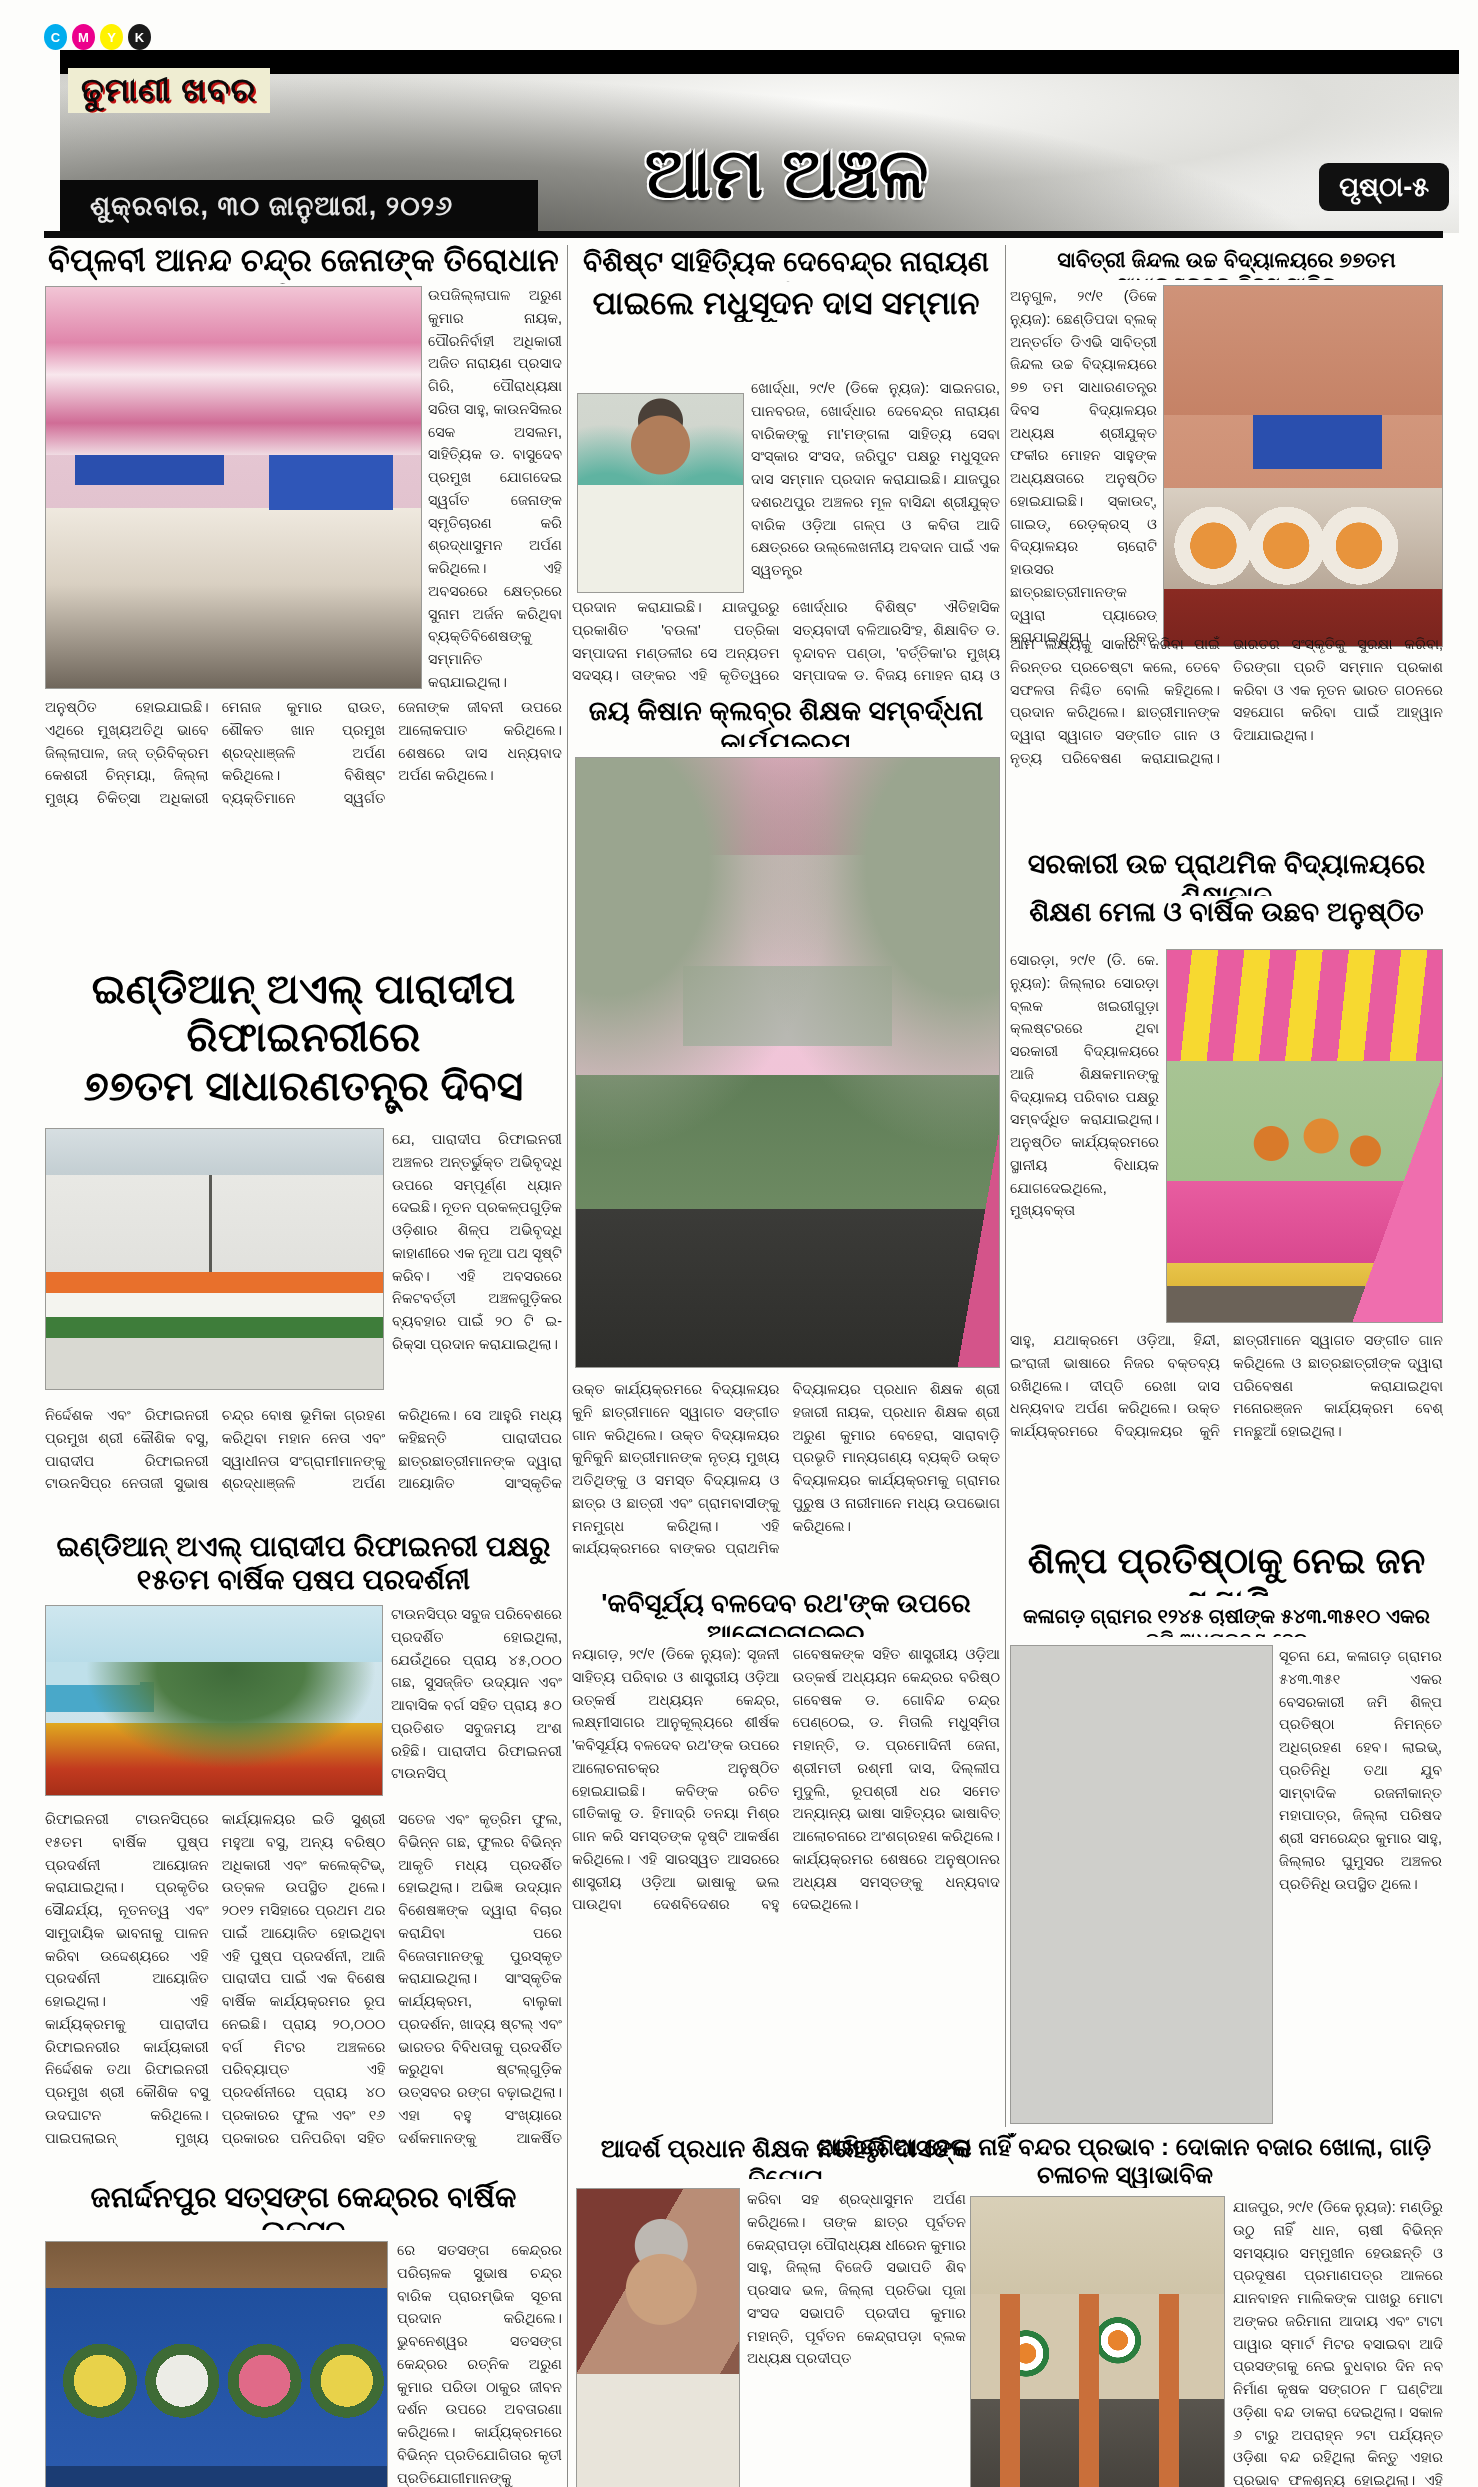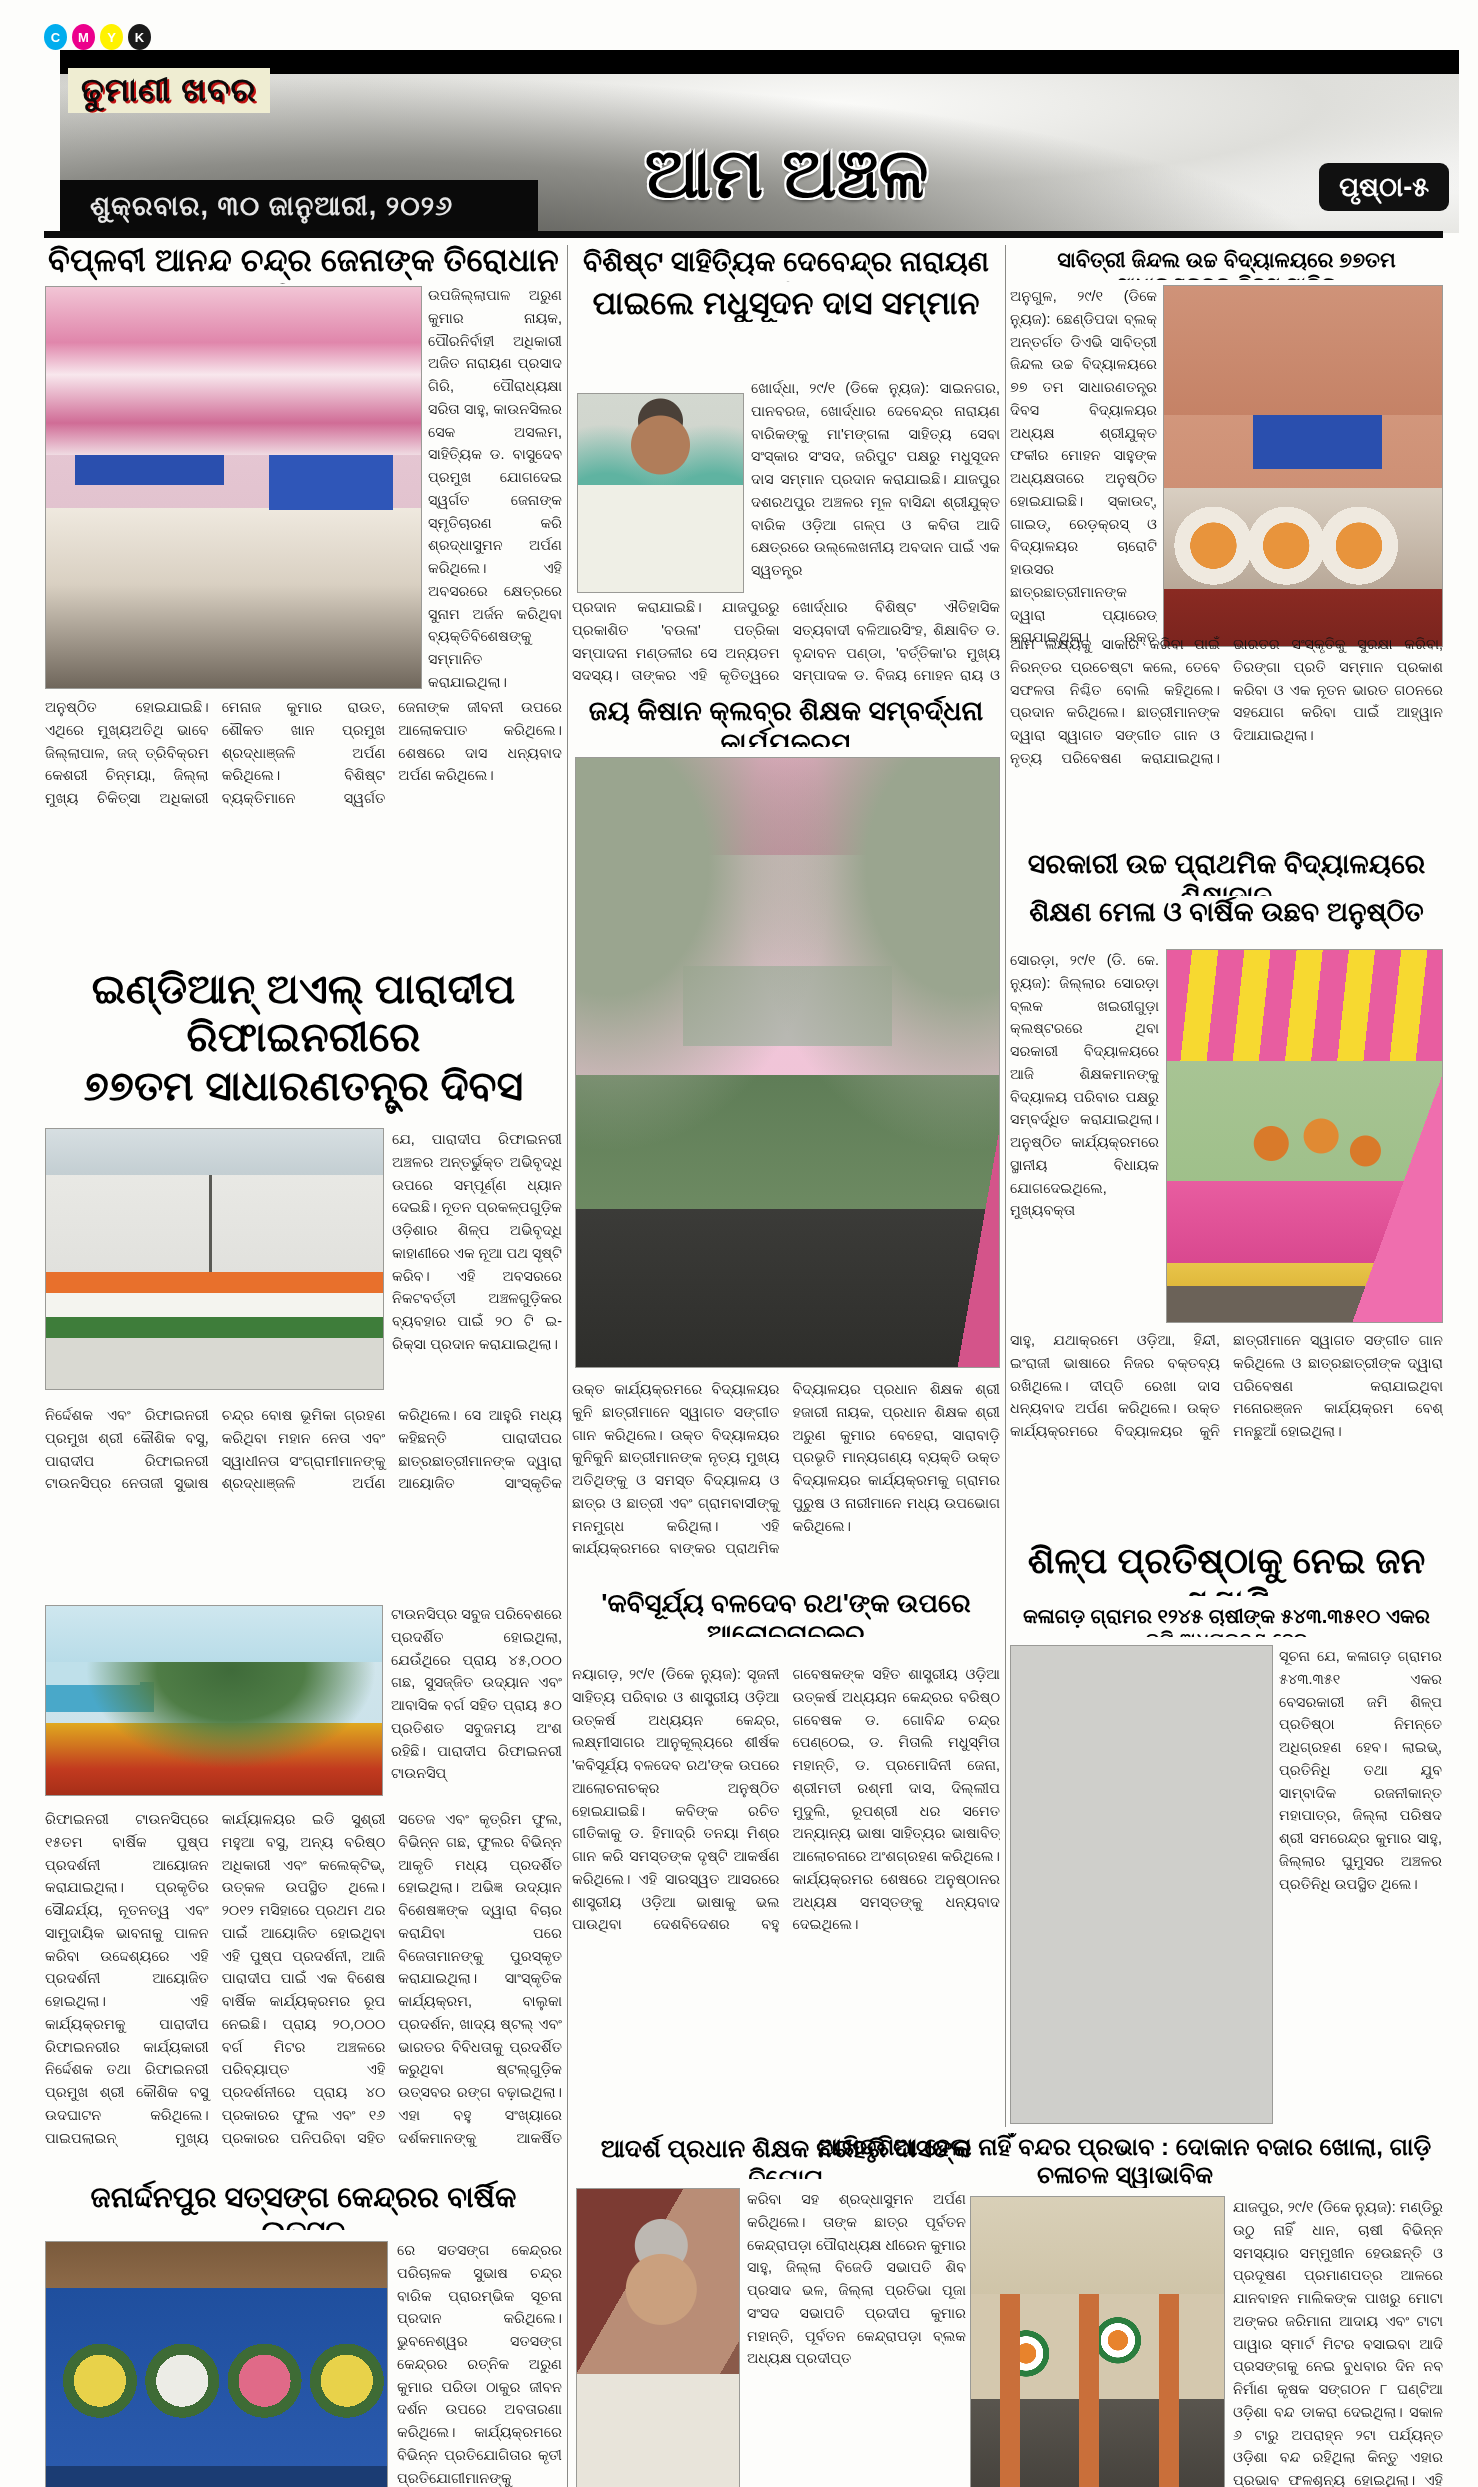--- a/index.html
+++ b/index.html
@@ -106,21 +106,21 @@
        radial-gradient(ellipse at 8% 18%,#9aa58f 0 18%,transparent 40%),
        radial-gradient(ellipse at 92% 18%,#9aa58f 0 18%,transparent 40%),
        linear-gradient(180deg,#f0a9c8 0%,#e77fae 16%,transparent 16%),
        linear-gradient(100deg,#d4548a 0 8%,transparent 8% 92%,#d4548a 92%),
        linear-gradient(#b8b8b2,#b8b8b2) 50% 209px/209px 80px no-repeat,
        linear-gradient(180deg,transparent 52%,#5f7d57 52%,#6d8a62 74%,transparent 74%),
        linear-gradient(180deg,transparent 74%,#3b3b38 74%,#2e2e2b 100%),
        linear-gradient(180deg,#f3cede,#eebcd2);}
   .a5-body{left:572px;top:1378px;width:428px;height:205px;}
   .a8-head{left:572px;top:1588px;width:428px;height:49px;font-size:26px;}
-  .a8-body{left:572px;top:1643px;width:428px;height:484px;margin-top:20px;}
+  .a8-body{left:572px;top:1643px;width:428px;height:484px;}
   .a11-head{left:572px;top:2134px;width:428px;height:45px;font-size:25px;}
   .a11-photo{left:576px;top:2188px;width:164px;height:338px;
      background:
        radial-gradient(circle at 52% 30%,#caa07e 0 35px,transparent 36px),
        radial-gradient(circle at 52% 17%,#bdb8b2 0 26px,transparent 27px),
        linear-gradient(180deg,transparent 55%,#e8e4da 55%),
        linear-gradient(120deg,#7c3b33 0 30%,#b98d76 30% 70%,#8a5a4a 70%),
        #a3766a;}
   .a11-side{left:747px;top:2188px;width:219px;height:338px;}
   .a3-head{left:1010px;top:248px;width:433px;height:32px;font-size:21px;}
@@ -199,20 +199,21 @@
   <div class="head a1-head">ବିପ୍ଳବୀ ଆନନ୍ଦ ଚନ୍ଦ୍ର ଜେନାଙ୍କ ତିରୋଧାନ ଦିବସ</div>
   <div class="ph a1-photo"></div>
   <div class="side a1-side">ଉପଜିଲ୍ଲାପାଳ ଅରୁଣ କୁମାର ନାୟକ, ପୌରନିର୍ବାହୀ ଅଧିକାରୀ ଅଜିତ ନାରାୟଣ ପ୍ରସାଦ ଗିରି, ପୌରାଧ୍ୟକ୍ଷା ସରିତା ସାହୁ, କାଉନସିଲର ସେକ ଅସଲମ, ସାହିତ୍ୟିକ ଡ. ବାସୁଦେବ ପ୍ରମୁଖ ଯୋଗଦେଇ ସ୍ୱର୍ଗତ ଜେନାଙ୍କ ସ୍ମୃତିଚାରଣ କରି ଶ୍ରଦ୍ଧାସୁମନ ଅର୍ପଣ କରିଥିଲେ। ଏହି ଅବସରରେ କ୍ଷେତ୍ରରେ ସୁନାମ ଅର୍ଜନ କରିଥିବା ବ୍ୟକ୍ତିବିଶେଷଙ୍କୁ ସମ୍ମାନିତ କରାଯାଇଥିଲା।</div>
   <div class="body cols3 a1-body">ଅନୁଷ୍ଠିତ ହୋଇଯାଇଛି। ଏଥିରେ ମୁଖ୍ୟଅତିଥି ଭାବେ ଜିଲ୍ଲାପାଳ, ଜଜ୍ ତ୍ରିବିକ୍ରମ କେଶରୀ ଚିନ୍ମୟା, ଜିଲ୍ଲା ମୁଖ୍ୟ ଚିକିତ୍ସା ଅଧିକାରୀ ମେନାଜ କୁମାର ରାଉତ, ଶୌକତ ଖାନ ପ୍ରମୁଖ ଶ୍ରଦ୍ଧାଞ୍ଜଳି ଅର୍ପଣ କରିଥିଲେ। ବିଶିଷ୍ଟ ବ୍ୟକ୍ତିମାନେ ସ୍ୱର୍ଗତ ଜେନାଙ୍କ ଜୀବନୀ ଉପରେ ଆଲୋକପାତ କରିଥିଲେ। ଶେଷରେ ଦାସ ଧନ୍ୟବାଦ ଅର୍ପଣ କରିଥିଲେ।</div>
 
   <div class="head a4-head"><span>ଇଣ୍ଡିଆନ୍ ଅଏଲ୍ ପାରାଦୀପ ରିଫାଇନରୀରେ</span><br><span>୭୭ତମ ସାଧାରଣତନ୍ତ୍ର ଦିବସ ପାଳନ</span></div>
   <div class="ph a4-photo"></div>
   <div class="side a4-side">ଯେ, ପାରାଦୀପ ରିଫାଇନରୀ ଅଞ୍ଚଳର ଅନ୍ତର୍ଭୁକ୍ତ ଅଭିବୃଦ୍ଧି ଉପରେ ସମ୍ପୂର୍ଣ୍ଣ ଧ୍ୟାନ ଦେଇଛି। ନୂତନ ପ୍ରକଳ୍ପଗୁଡ଼ିକ ଓଡ଼ିଶାର ଶିଳ୍ପ ଅଭିବୃଦ୍ଧି କାହାଣୀରେ ଏକ ନୂଆ ପଥ ସୃଷ୍ଟି କରିବ। ଏହି ଅବସରରେ ନିକଟବର୍ତ୍ତୀ ଅଞ୍ଚଳଗୁଡ଼ିକର ବ୍ୟବହାର ପାଇଁ ୨୦ ଟି ଇ-ରିକ୍ସା ପ୍ରଦାନ କରାଯାଇଥିଲା।</div>
   <div class="body cols3 a4-body">ନିର୍ଦ୍ଦେଶକ ଏବଂ ରିଫାଇନରୀ ପ୍ରମୁଖ ଶ୍ରୀ କୌଶିକ ବସୁ, ପାରାଦୀପ ରିଫାଇନରୀ ଟାଉନସିପ୍‌ର ନେତାଜୀ ସୁଭାଷ ଚନ୍ଦ୍ର ବୋଷ ଭୂମିକା ଗ୍ରହଣ କରିଥିବା ମହାନ ନେତା ଏବଂ ସ୍ୱାଧୀନତା ସଂଗ୍ରାମୀମାନଙ୍କୁ ଶ୍ରଦ୍ଧାଞ୍ଜଳି ଅର୍ପଣ କରିଥିଲେ। ସେ ଆହୁରି ମଧ୍ୟ କହିଛନ୍ତି ପାରାଦୀପର ଛାତ୍ରଛାତ୍ରୀମାନଙ୍କ ଦ୍ୱାରା ଆୟୋଜିତ ସାଂସ୍କୃତିକ ପ୍ରଦର୍ଶନ ସହିତ ସାଧାରଣତନ୍ତ୍ର ଦିବସ କାର୍ଯ୍ୟକ୍ରମ ସମାପ୍ତ ହୋଇଥିଲା।</div>
 
+  <div class="head a7-head">ଇଣ୍ଡିଆନ୍ ଅଏଲ୍ ପାରାଦୀପ ରିଫାଇନରୀ ପକ୍ଷରୁ ୧୫ତମ ବାର୍ଷିକ ପୁଷ୍ପ ପ୍ରଦର୍ଶନୀ</div>
   <div class="ph a7-photo"></div>
   <div class="side a7-side">ଟାଉନସିପ୍‌ର ସବୁଜ ପରିବେଶରେ ପ୍ରଦର୍ଶିତ ହୋଇଥିଲା, ଯେଉଁଥିରେ ପ୍ରାୟ ୪୫,୦୦୦ ଗଛ, ସୁସଜ୍ଜିତ ଉଦ୍ୟାନ ଏବଂ ଆବାସିକ ବର୍ଗ ସହିତ ପ୍ରାୟ ୫୦ ପ୍ରତିଶତ ସବୁଜମୟ ଅଂଶ ରହିଛି। ପାରାଦୀପ ରିଫାଇନରୀ ଟାଉନସିପ୍</div>
   <div class="body cols3 a7-body">ରିଫାଇନରୀ ଟାଉନସିପ୍‌ରେ ୧୫ତମ ବାର୍ଷିକ ପୁଷ୍ପ ପ୍ରଦର୍ଶନୀ ଆୟୋଜନ କରାଯାଇଥିଲା। ପ୍ରକୃତିର ସୌନ୍ଦର୍ଯ୍ୟ, ନୂତନତ୍ୱ ଏବଂ ସାମୁଦାୟିକ ଭାବନାକୁ ପାଳନ କରିବା ଉଦ୍ଦେଶ୍ୟରେ ଏହି ପ୍ରଦର୍ଶନୀ ଆୟୋଜିତ ହୋଇଥିଲା। ଏହି କାର୍ଯ୍ୟକ୍ରମକୁ ପାରାଦୀପ ରିଫାଇନରୀର କାର୍ଯ୍ୟକାରୀ ନିର୍ଦ୍ଦେଶକ ତଥା ରିଫାଇନରୀ ପ୍ରମୁଖ ଶ୍ରୀ କୌଶିକ ବସୁ ଉଦଘାଟନ କରିଥିଲେ। ପାଇପଲାଇନ୍ ମୁଖ୍ୟ କାର୍ଯ୍ୟାଳୟର ଇଡି ସୁଶ୍ରୀ ମହୁଆ ବସୁ, ଅନ୍ୟ ବରିଷ୍ଠ ଅଧିକାରୀ ଏବଂ କଲେକ୍ଟିଭ୍, ଉତ୍କଳ ଉପସ୍ଥିତ ଥିଲେ। ୨୦୧୨ ମସିହାରେ ପ୍ରଥମ ଥର ପାଇଁ ଆୟୋଜିତ ହୋଇଥିବା ଏହି ପୁଷ୍ପ ପ୍ରଦର୍ଶନୀ, ଆଜି ପାରାଦୀପ ପାଇଁ ଏକ ବିଶେଷ ବାର୍ଷିକ କାର୍ଯ୍ୟକ୍ରମର ରୂପ ନେଇଛି। ପ୍ରାୟ ୨୦,୦୦୦ ବର୍ଗ ମିଟର ଅଞ୍ଚଳରେ ପରିବ୍ୟାପ୍ତ ଏହି ପ୍ରଦର୍ଶନୀରେ ପ୍ରାୟ ୪୦ ପ୍ରକାରର ଫୁଲ ଏବଂ ୧୬ ପ୍ରକାରର ପନିପରିବା ସହିତ ସତେଜ ଏବଂ କୃତ୍ରିମ ଫୁଲ, ବିଭିନ୍ନ ଗଛ, ଫୁଲର ବିଭିନ୍ନ ଆକୃତି ମଧ୍ୟ ପ୍ରଦର୍ଶିତ ହୋଇଥିଲା। ଅଭିଜ୍ଞ ଉଦ୍ୟାନ ବିଶେଷଜ୍ଞଙ୍କ ଦ୍ୱାରା ବିଚାର କରାଯିବା ପରେ ବିଜେତାମାନଙ୍କୁ ପୁରସ୍କୃତ କରାଯାଇଥିଲା। ସାଂସ୍କୃତିକ କାର୍ଯ୍ୟକ୍ରମ, ବାଲୁକା ପ୍ରଦର୍ଶନ, ଖାଦ୍ୟ ଷ୍ଟଲ୍ ଏବଂ ଭାରତର ବିବିଧତାକୁ ପ୍ରଦର୍ଶିତ କରୁଥିବା ଷ୍ଟଲ୍‌ଗୁଡ଼ିକ ଉତ୍ସବର ରଙ୍ଗ ବଢ଼ାଇଥିଲା। ଏହା ବହୁ ସଂଖ୍ୟାରେ ଦର୍ଶକମାନଙ୍କୁ ଆକର୍ଷିତ କରିଥିଲା ଏବଂ ଦୁଇ ଦିନିଆ ପ୍ରଦର୍ଶନୀ ସମୟରେ ଏକ ଉତ୍ସବ ପରିବେଶ ସୃଷ୍ଟି କରିଥିଲା।</div>
 
   <div class="head a10-head">ଜନାର୍ଦ୍ଦନପୁର ସତ୍ସଙ୍ଗ କେନ୍ଦ୍ରର ବାର୍ଷିକ ଉତ୍ସବ</div>
   <div class="ph a10-photo"></div>
   <div class="side a10-side">ରେ ସତସଙ୍ଗ କେନ୍ଦ୍ରର ପରିଚାଳକ ସୁଭାଷ ଚନ୍ଦ୍ର ବାରିକ ପ୍ରାରମ୍ଭିକ ସୂଚନା ପ୍ରଦାନ କରିଥିଲେ। ଭୁବନେଶ୍ୱର ସତସଙ୍ଗ କେନ୍ଦ୍ରର ରତ୍ନିକ ଅରୁଣ କୁମାର ପରିଡା ଠାକୁର ଜୀବନ ଦର୍ଶନ ଉପରେ ଅବତାରଣା କରିଥିଲେ। କାର୍ଯ୍ୟକ୍ରମରେ ବିଭିନ୍ନ ପ୍ରତିଯୋଗିତାର କୃତୀ ପ୍ରତିଯୋଗୀମାନଙ୍କୁ ପୁରସ୍କୃତ କରାଯାଇଥିଲା। ପରେ ସତସଙ୍ଗ ଶେଷରେ ପ୍ରସାଦ ସେବନ ଅନୁଷ୍ଠିତ ହୋଇଥିଲା।</div>
 
   <div class="head a2-head1">ବିଶିଷ୍ଟ ସାହିତ୍ୟିକ ଦେବେନ୍ଦ୍ର ନାରାୟଣ ବାରିକ</div>
   <div class="head a2-head2">ପାଇଲେ ମଧୁସୂଦନ ଦାସ ସମ୍ମାନ</div>

